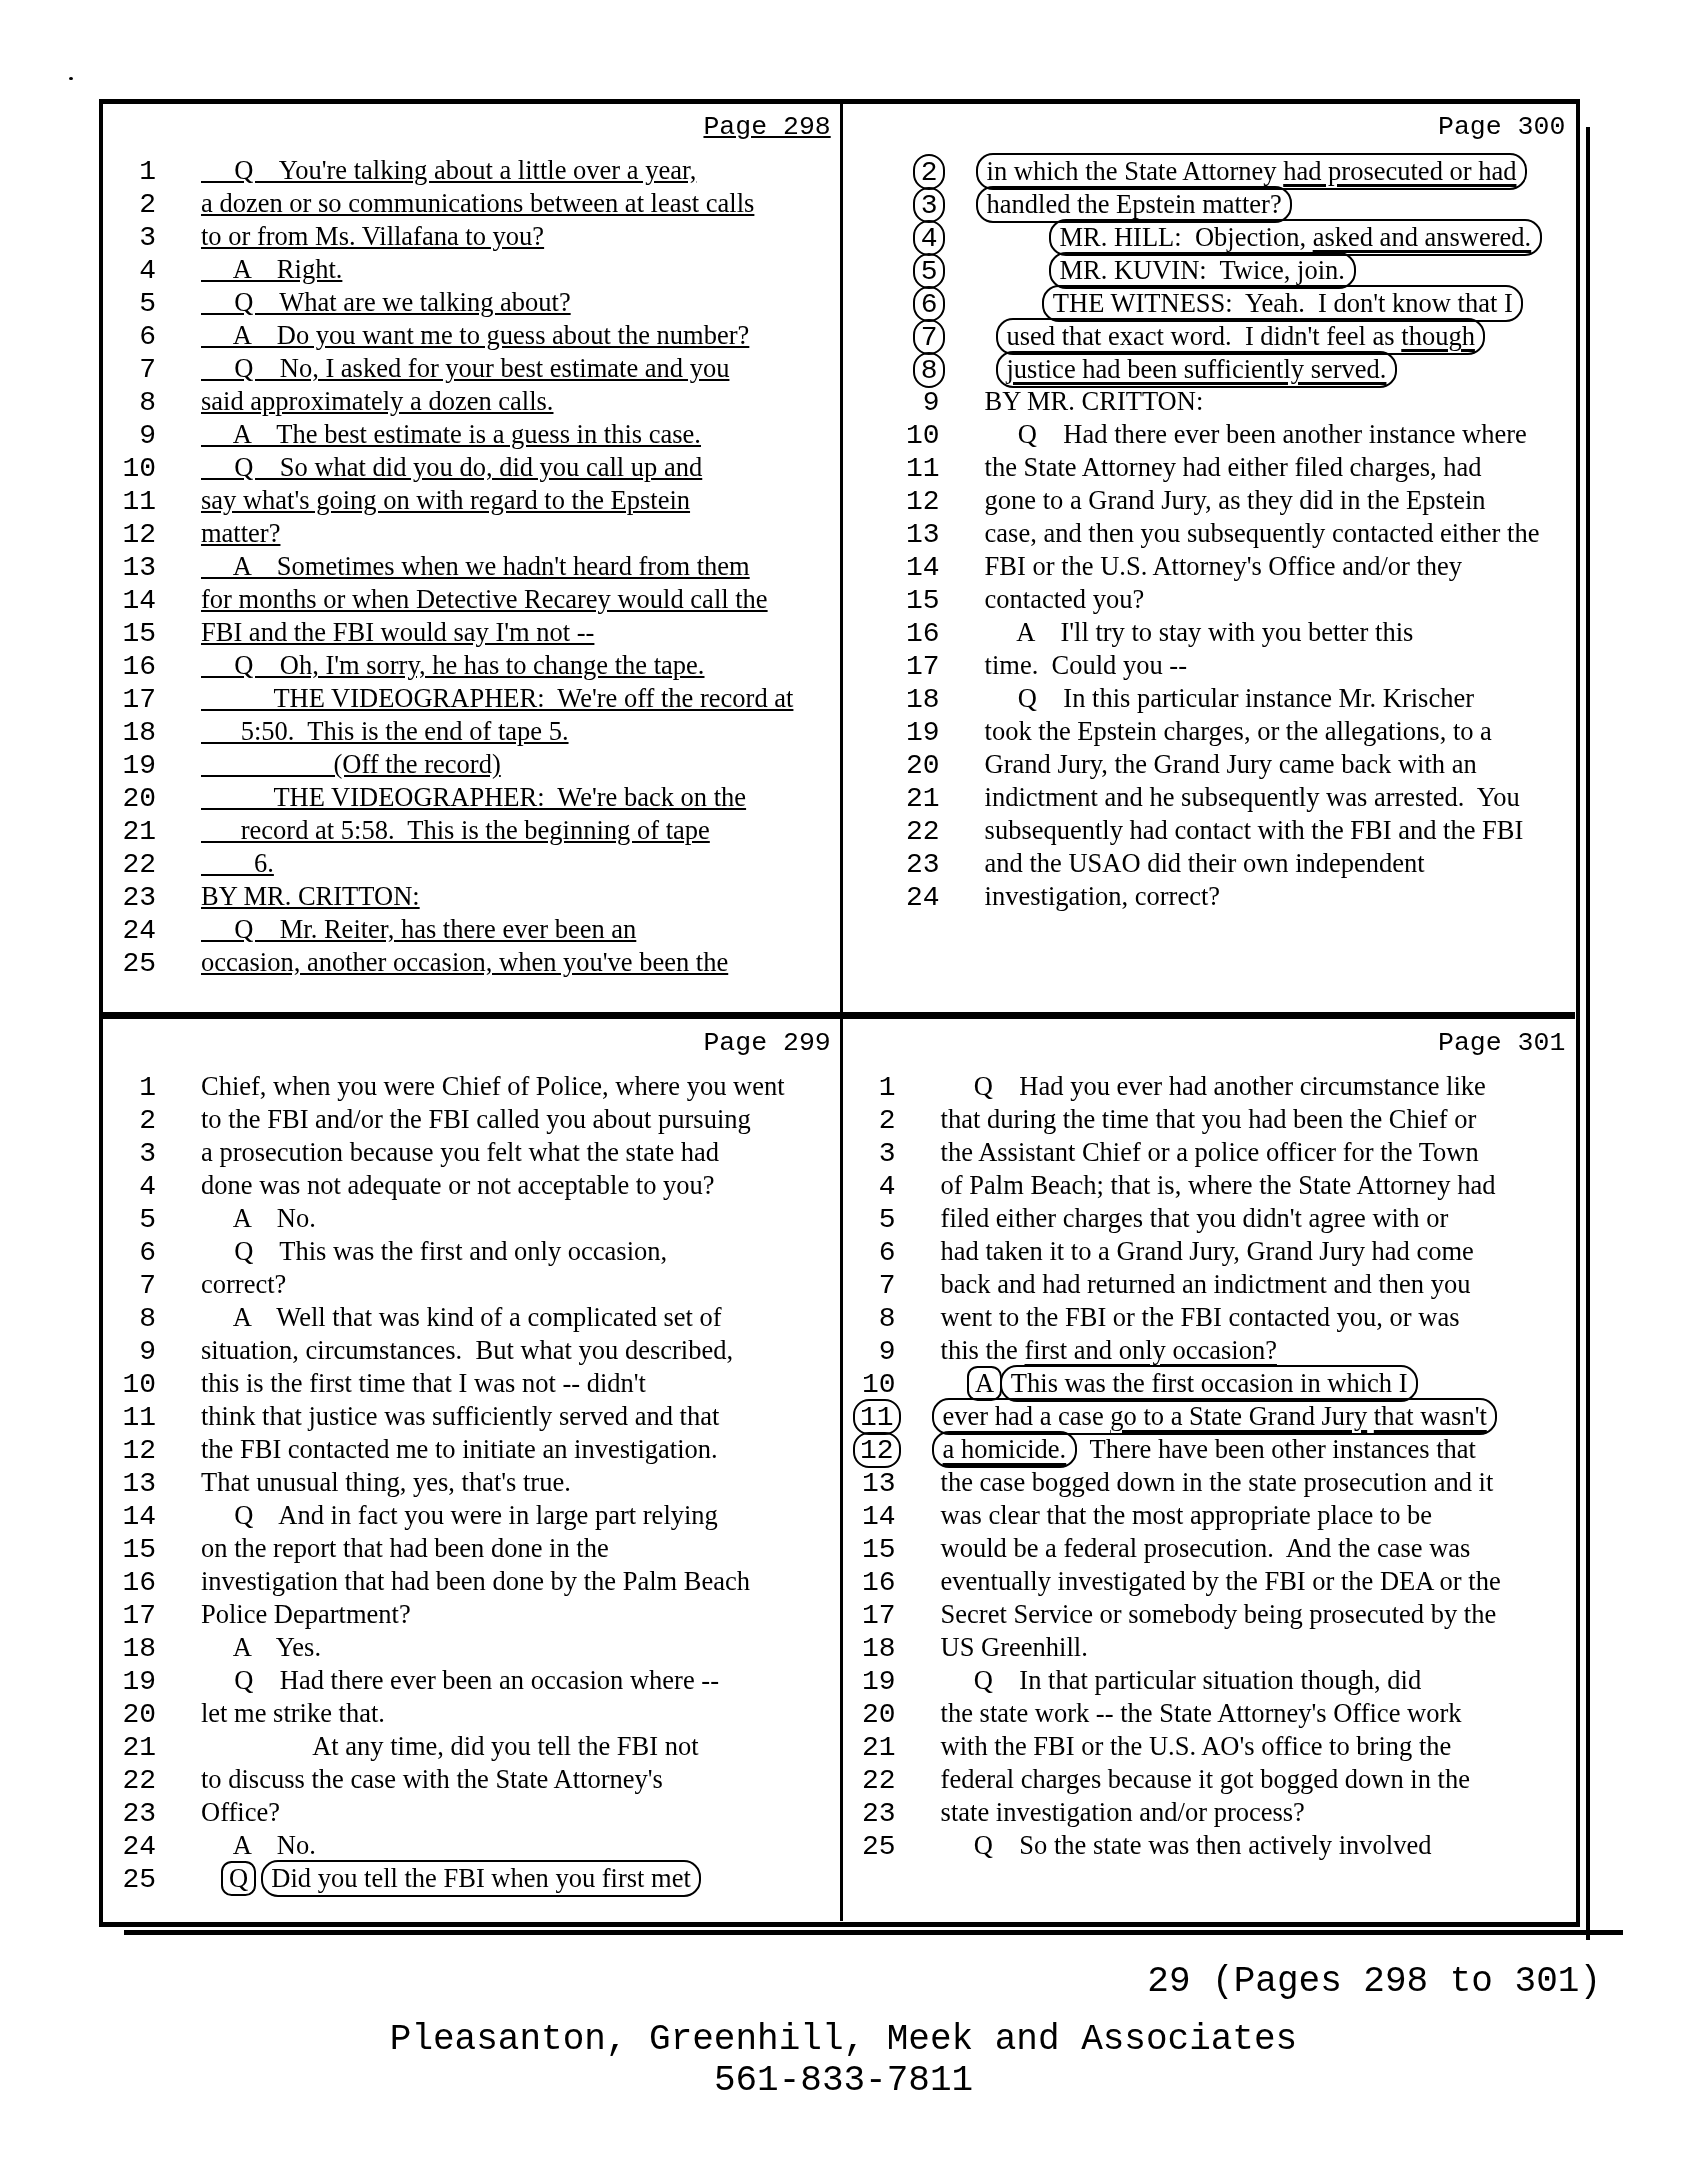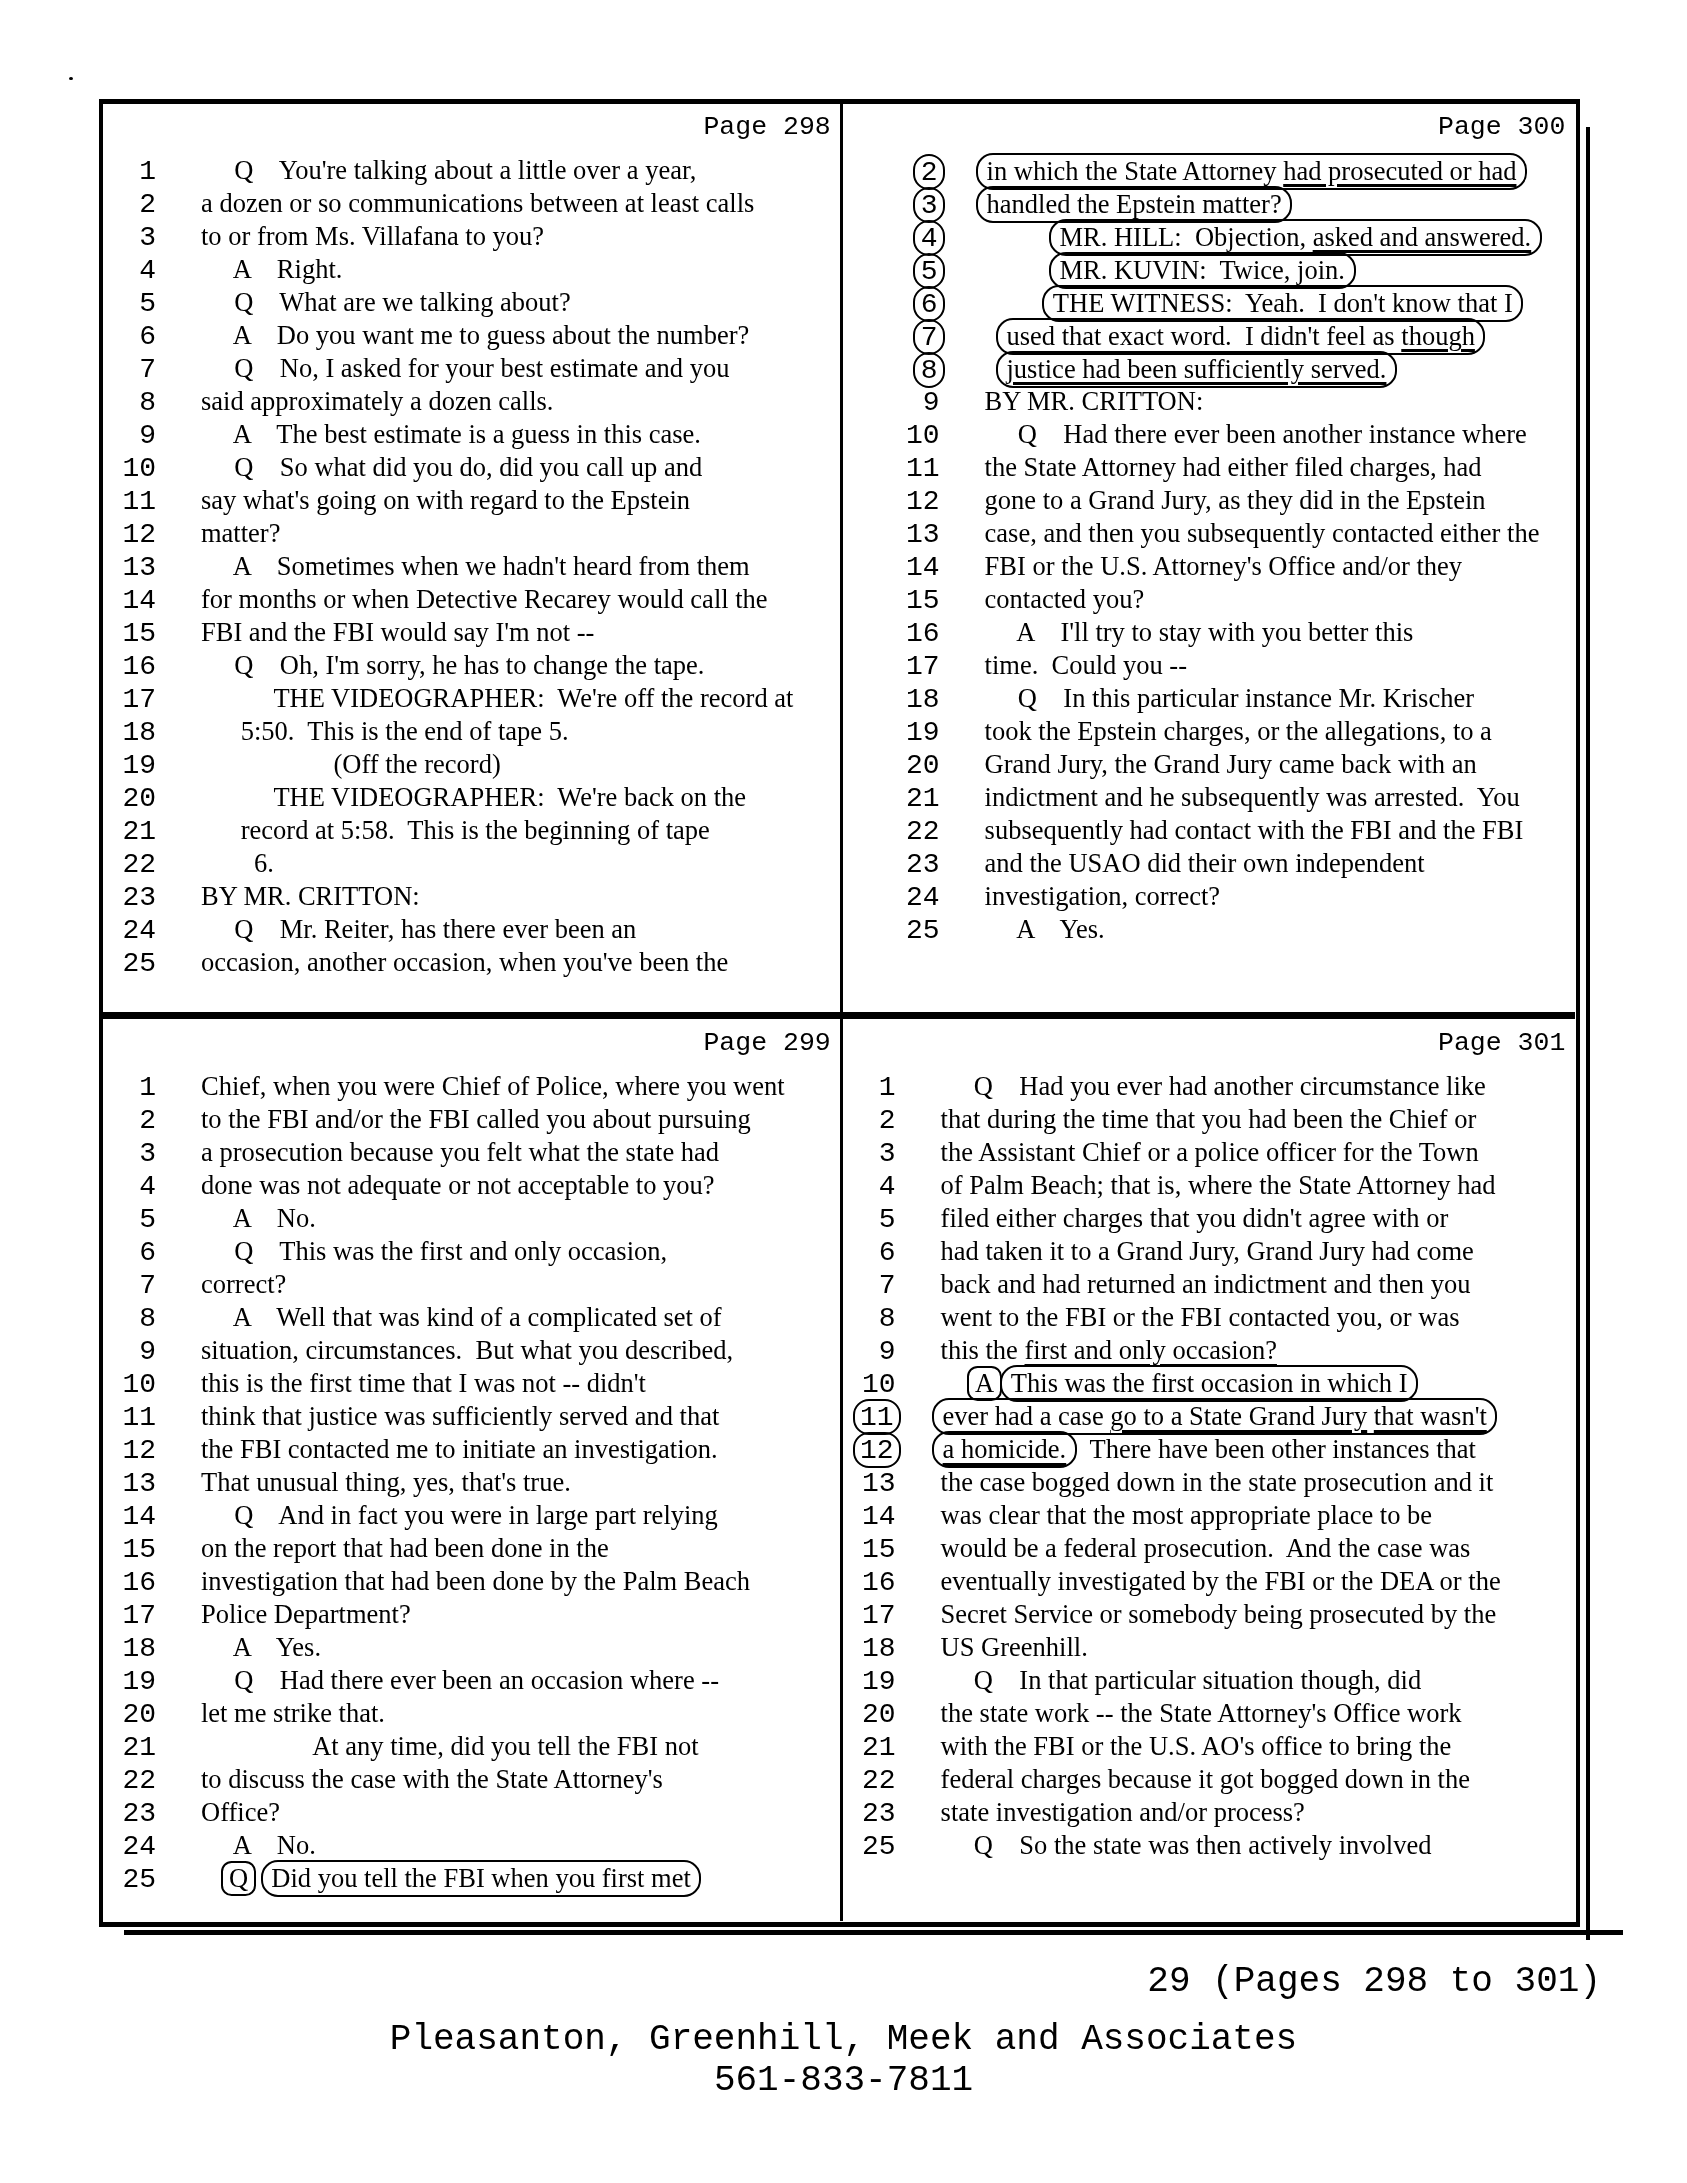--- a/index.html
+++ b/index.html
@@ -17,21 +17,21 @@
   .grid{
     display:grid;width:100%;height:100%;
     grid-template-columns:737px 2.6px 732px;
     grid-template-rows:908px 7.3px 902px;
   }
   .vdiv{background:#000;}
   .v1{grid-column:2;grid-row:1;}
   .v2{grid-column:2;grid-row:3;}
   .hdiv{grid-column:1/4;grid-row:2;background:#000;}
   .quad{overflow:hidden;}
-  .q0{grid-column:1;grid-row:1;}
+  .q0{grid-column:1;grid-row:1;text-decoration:underline;}
   .q1{grid-column:3;grid-row:1;margin-left:44px;}
   .q2{grid-column:1;grid-row:3;}
   .q3{grid-column:3;grid-row:3;}
   .qhead{
     box-sizing:border-box;height:49px;padding:9.3px 9.3px 0 0;
     text-align:right;font-family:"Liberation Mono", monospace;font-size:26.5px;line-height:29px;
   }
   .lines{padding-top:1.3px;}
   .line{height:33px;line-height:33px;white-space:pre;font-size:26.5px;}
   .num{
@@ -118,21 +118,20 @@
           <div class="line"><span class="num">15</span><span class="txt"><span>contacted you?</span></span></div>
           <div class="line"><span class="num">16</span><span class="txt"><span>     A    I'll try to stay with you better this</span></span></div>
           <div class="line"><span class="num">17</span><span class="txt"><span>time.  Could you --</span></span></div>
           <div class="line"><span class="num">18</span><span class="txt"><span>     Q    In this particular instance Mr. Krischer</span></span></div>
           <div class="line"><span class="num">19</span><span class="txt"><span>took the Epstein charges, or the allegations, to a</span></span></div>
           <div class="line"><span class="num">20</span><span class="txt"><span>Grand Jury, the Grand Jury came back with an</span></span></div>
           <div class="line"><span class="num">21</span><span class="txt"><span>indictment and he subsequently was arrested.  You</span></span></div>
           <div class="line"><span class="num">22</span><span class="txt"><span>subsequently had contact with the FBI and the FBI</span></span></div>
           <div class="line"><span class="num">23</span><span class="txt"><span>and the USAO did their own independent</span></span></div>
           <div class="line"><span class="num">24</span><span class="txt"><span>investigation, correct?</span></span></div>
-          <div class="line"><span class="num">25</span><span class="txt"><span>     A    Yes.</span></span></div>
         </div>
     </section>
 
     <div class="hdiv"></div>
 
     <section class="quad q2">
       <div class="qhead"><span>Page 299</span></div>
       <div class="lines">
           <div class="line"><span class="num">1</span><span class="txt"><span>Chief, when you were Chief of Police, where you went</span></span></div>
           <div class="line"><span class="num">2</span><span class="txt"><span>to the FBI and/or the FBI called you about pursuing</span></span></div>

